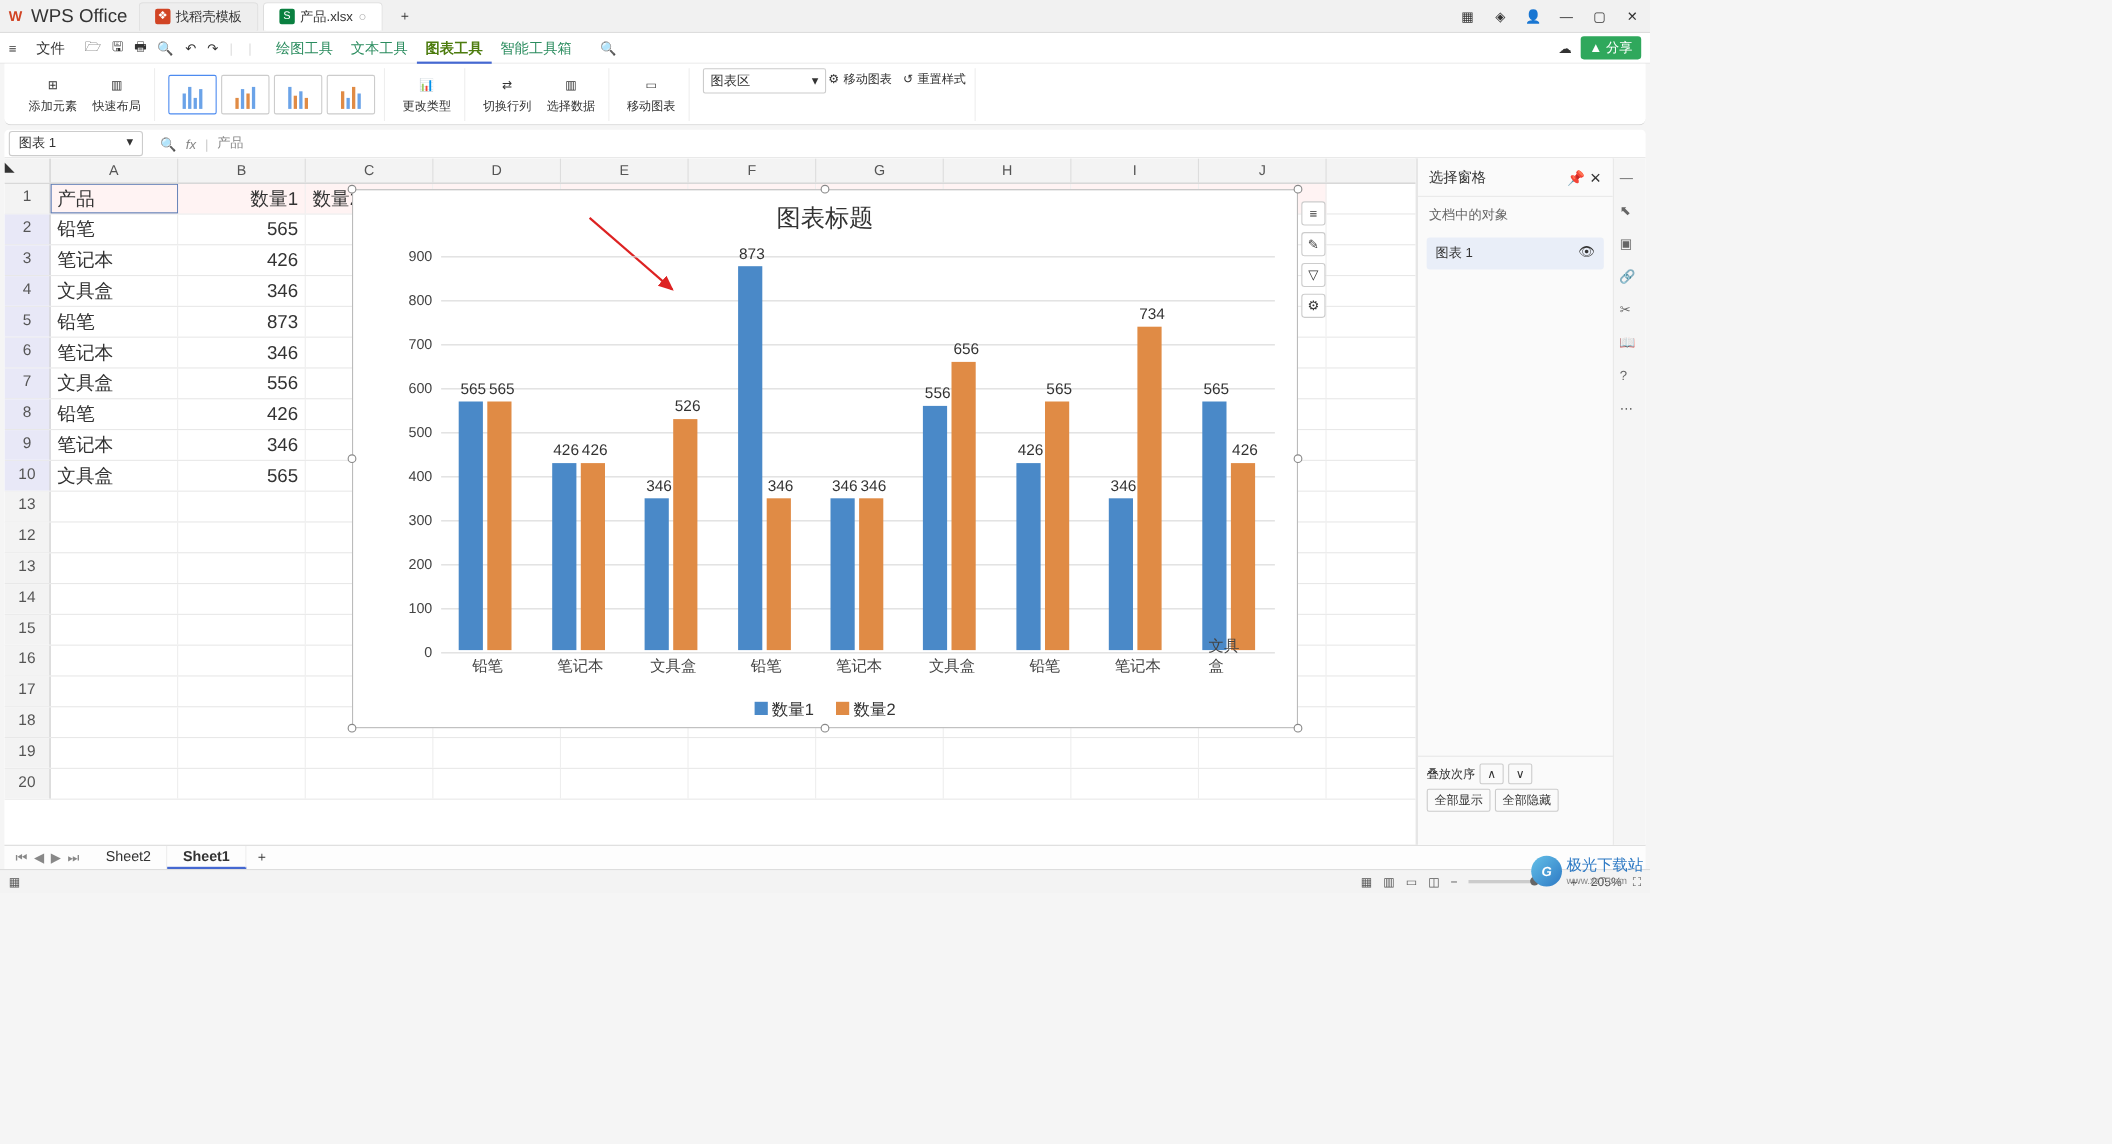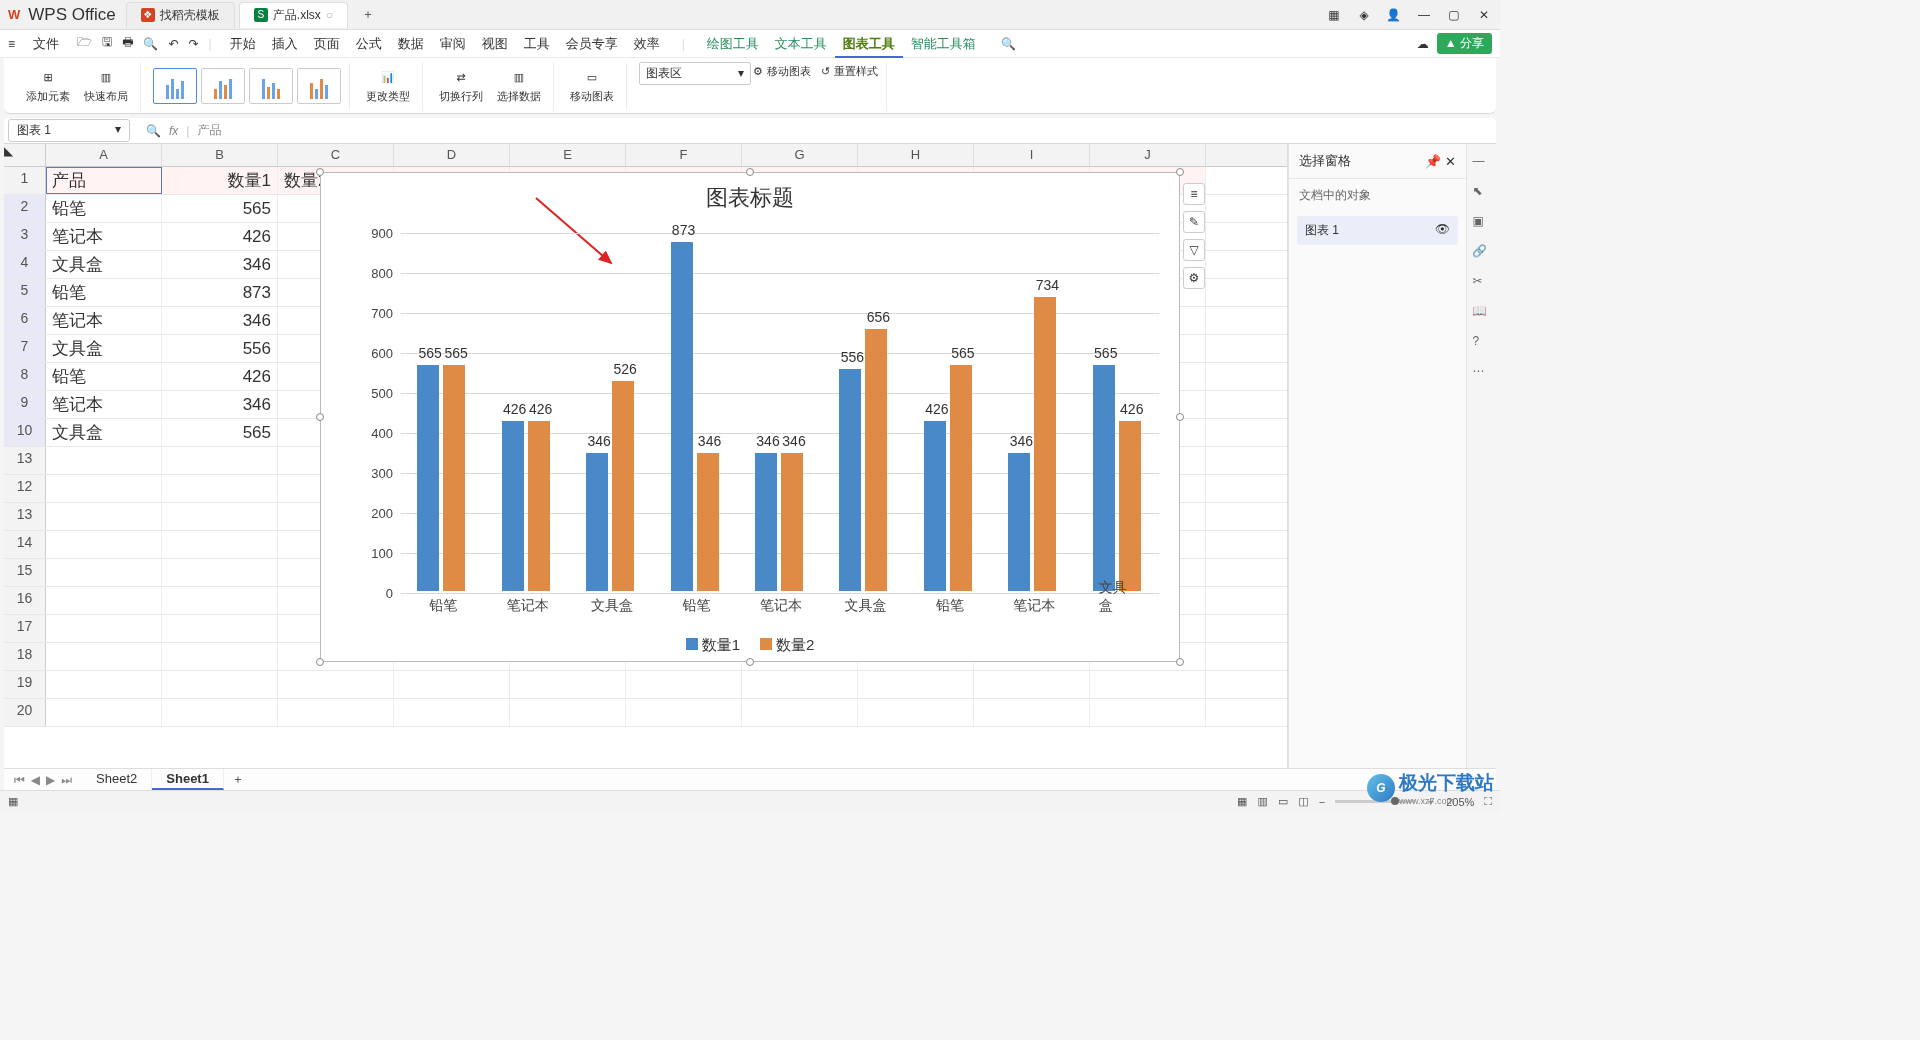--- a/index.html
+++ b/index.html
@@ -99,21 +99,21 @@
   .sheet-tab.active { border-bottom:2px solid #4568d1; font-weight:bold; }
 
   
   .status-bar { height:22px; background:#f3f3f3; display:flex; align-items:center; border-top:1px solid #ddd; padding:0 8px; font-size:11px; color:#555; }
   .status-right { margin-left:auto; display:flex; gap:10px; align-items:center; }
   .zoom-slider { width:80px; height:3px; background:#ccc; position:relative; }
   .zoom-knob { position:absolute; width:8px; height:8px; background:#666; border-radius:50%; top:-3px; left:70%; }
 
   .watermark { position:absolute; right:6px; bottom:6px; display:flex; align-items:center; gap:4px; }
   .wm-circle{ width:28px; height:28px; border-radius:50%; background:linear-gradient(135deg,#64c0e8,#2d79c4); color:#fff; display:flex; align-items:center; justify-content:center; font-weight:bold; font-style:italic; }
-  .wm-txt { font-size:19px; color:#2d79c4; font-weight:bold; }
+  .wm-txt { font-size:14px; color:#2d79c4; font-weight:normal; }
   .wm-sub { font-size:9px; color:#888; }
 </style>
 </head>
 <body>
 
 <div class="title-bar">
   <span class="wps-logo">W</span>
   <span class="title-text">WPS Office</span>
   <div class="tabs" id="doc-tabs">
       <div class="doc-tab">
@@ -141,21 +141,20 @@
   <div class="menu-left">
     <span>≡</span>
     <span class="menu-item">文件</span>
     <span>🗁</span>
     <span>🖫</span>
     <span>🖶</span>
     <span>🔍</span>
     <span>↶</span>
     <span>↷</span>
     <span style="color:#ddd;">|</span>
-    <span id="menu-items"><span class="menu-item">开始</span><span class="menu-item">插入</span><span class="menu-item">页面</span><span class="menu-item">公式</span><span class="menu-item">数据</span><span class="menu-item">审阅</span><span class="menu-item">视图</span><span class="menu-item">工具</span><span class="menu-item">会员专享</span><span class="menu-item">效率</span></span>
     <span style="color:#ddd; margin:0 4px;">|</span>
     <span id="menu-context"><span class="menu-item green">绘图工具</span><span class="menu-item green">文本工具</span><span class="menu-item active">图表工具</span><span class="menu-item green">智能工具箱</span></span>
     <span style="margin-left:8px">🔍</span>
   </div>
   <div class="menu-right">
     <span>☁</span>
     <span class="share-btn">▲ <span>分享</span></span>
   </div>
 </div>
 
@@ -646,20 +645,31 @@
   <div class="right-panel" style="position:relative;">
     <div class="rp-head">
       <span>选择窗格</span>
       <span><span>📌</span>&nbsp;<span>✕</span></span>
     </div>
     <div class="rp-sub">文档中的对象</div>
     <div class="rp-item">
       <span>图表 1</span>
         <span>👁</span>
     </div>
+    <div class="rp-foot">
+      <div style="display:flex; align-items:center; gap:4px;">
+        <span>叠放次序</span>
+        <span class="rp-btn">∧</span>
+        <span class="rp-btn">∨</span>
+      </div>
+      <div class="rp-btns">
+        <span class="rp-btn">全部显示</span>
+        <span class="rp-btn">全部隐藏</span>
+      </div>
+    </div>
   </div>
 
   <div class="icon-rail">
     <span class="ri">—</span>
     <span class="ri">⬉</span>
     <span class="ri">▣</span>
     <span class="ri">🔗</span>
     <span class="ri">✂</span>
     <span class="ri">📖</span>
     <span class="ri">?</span>

